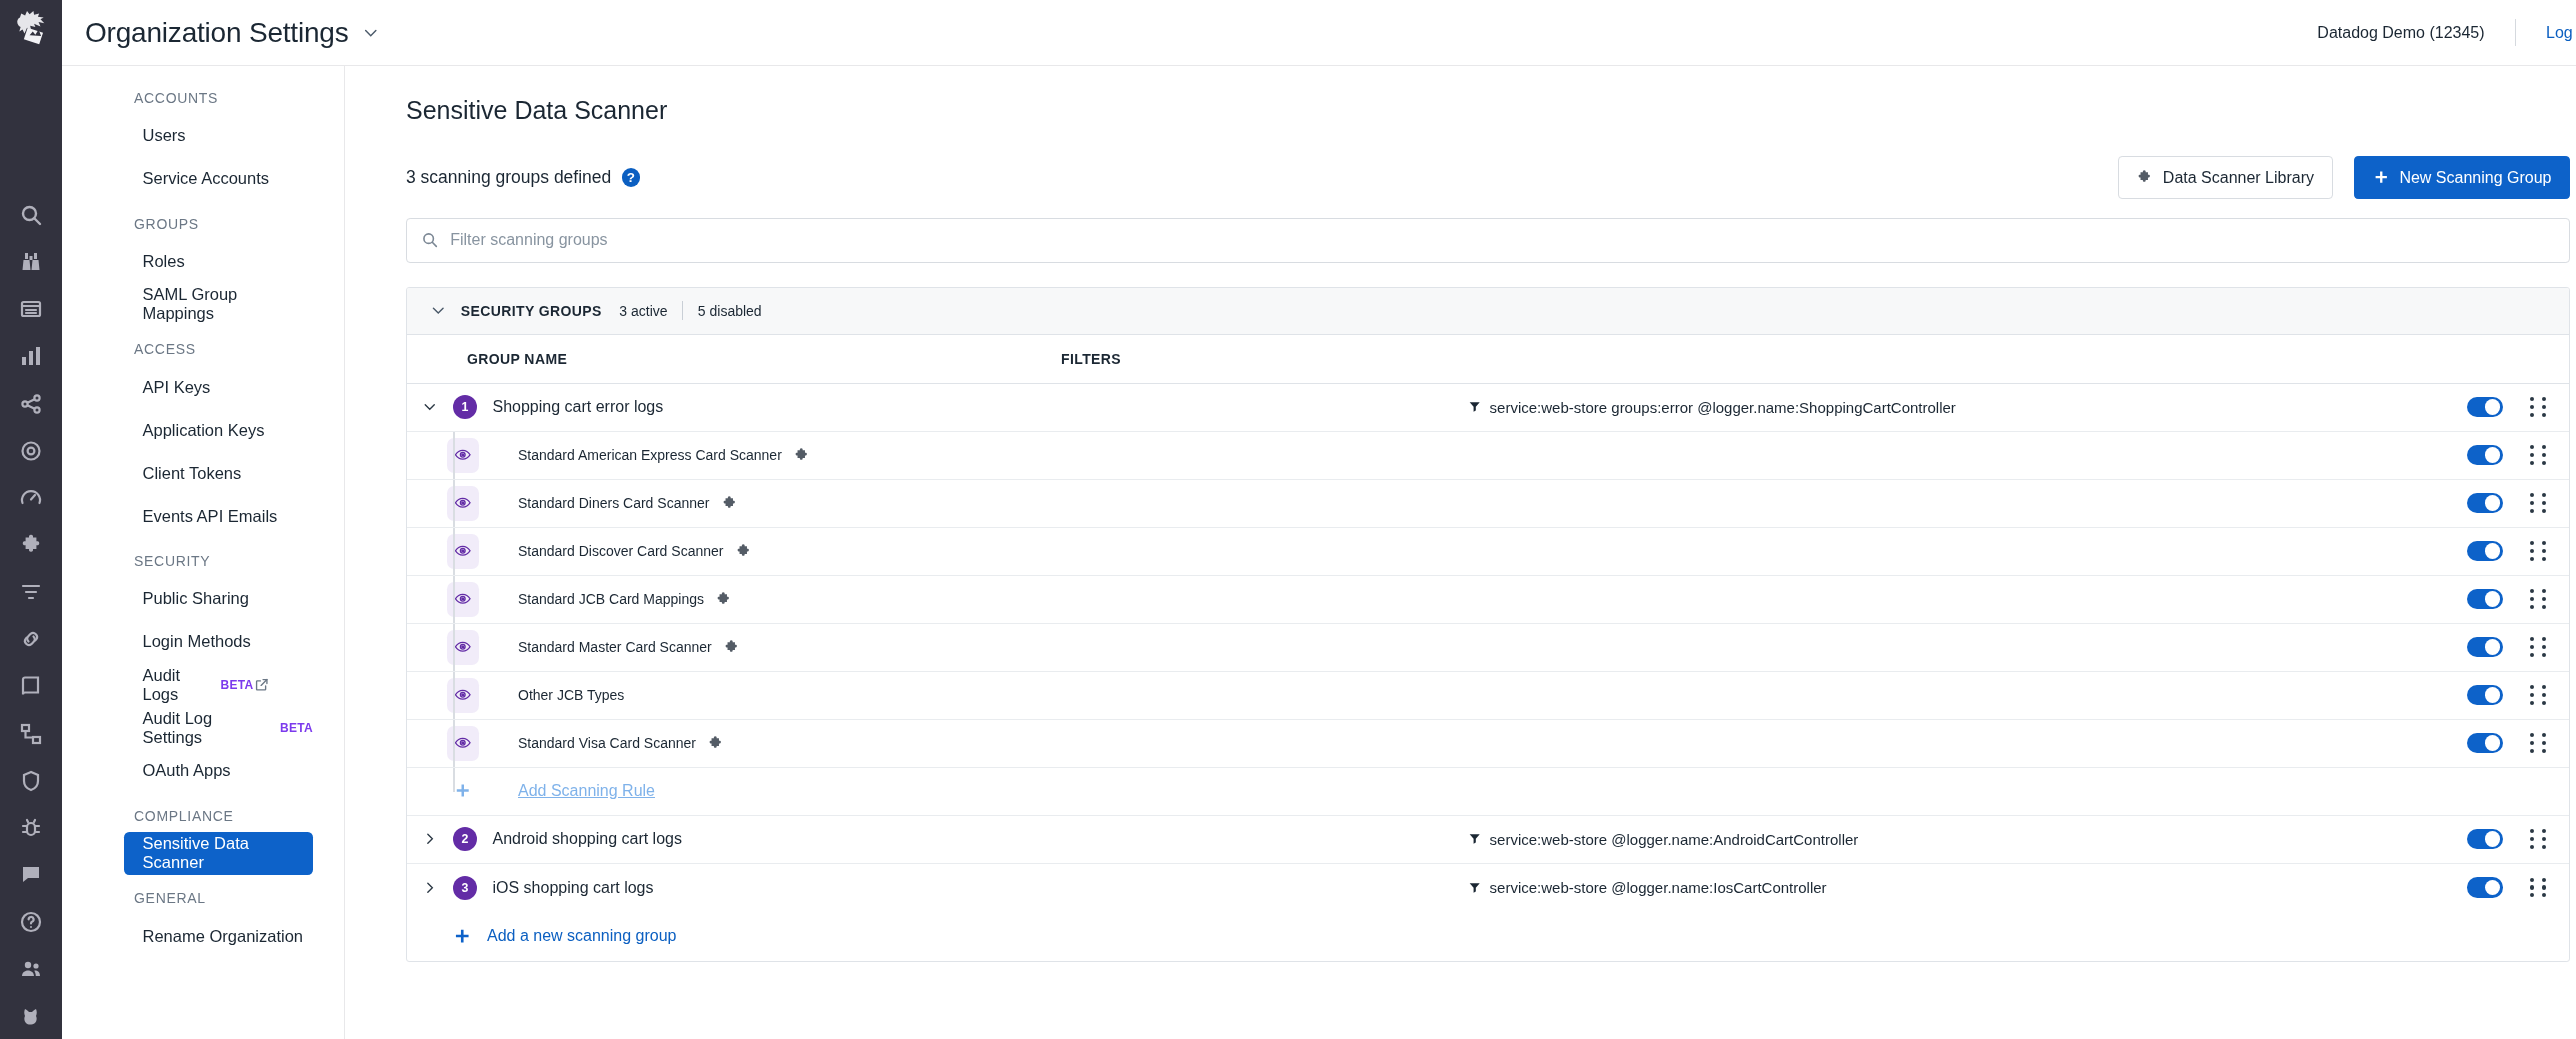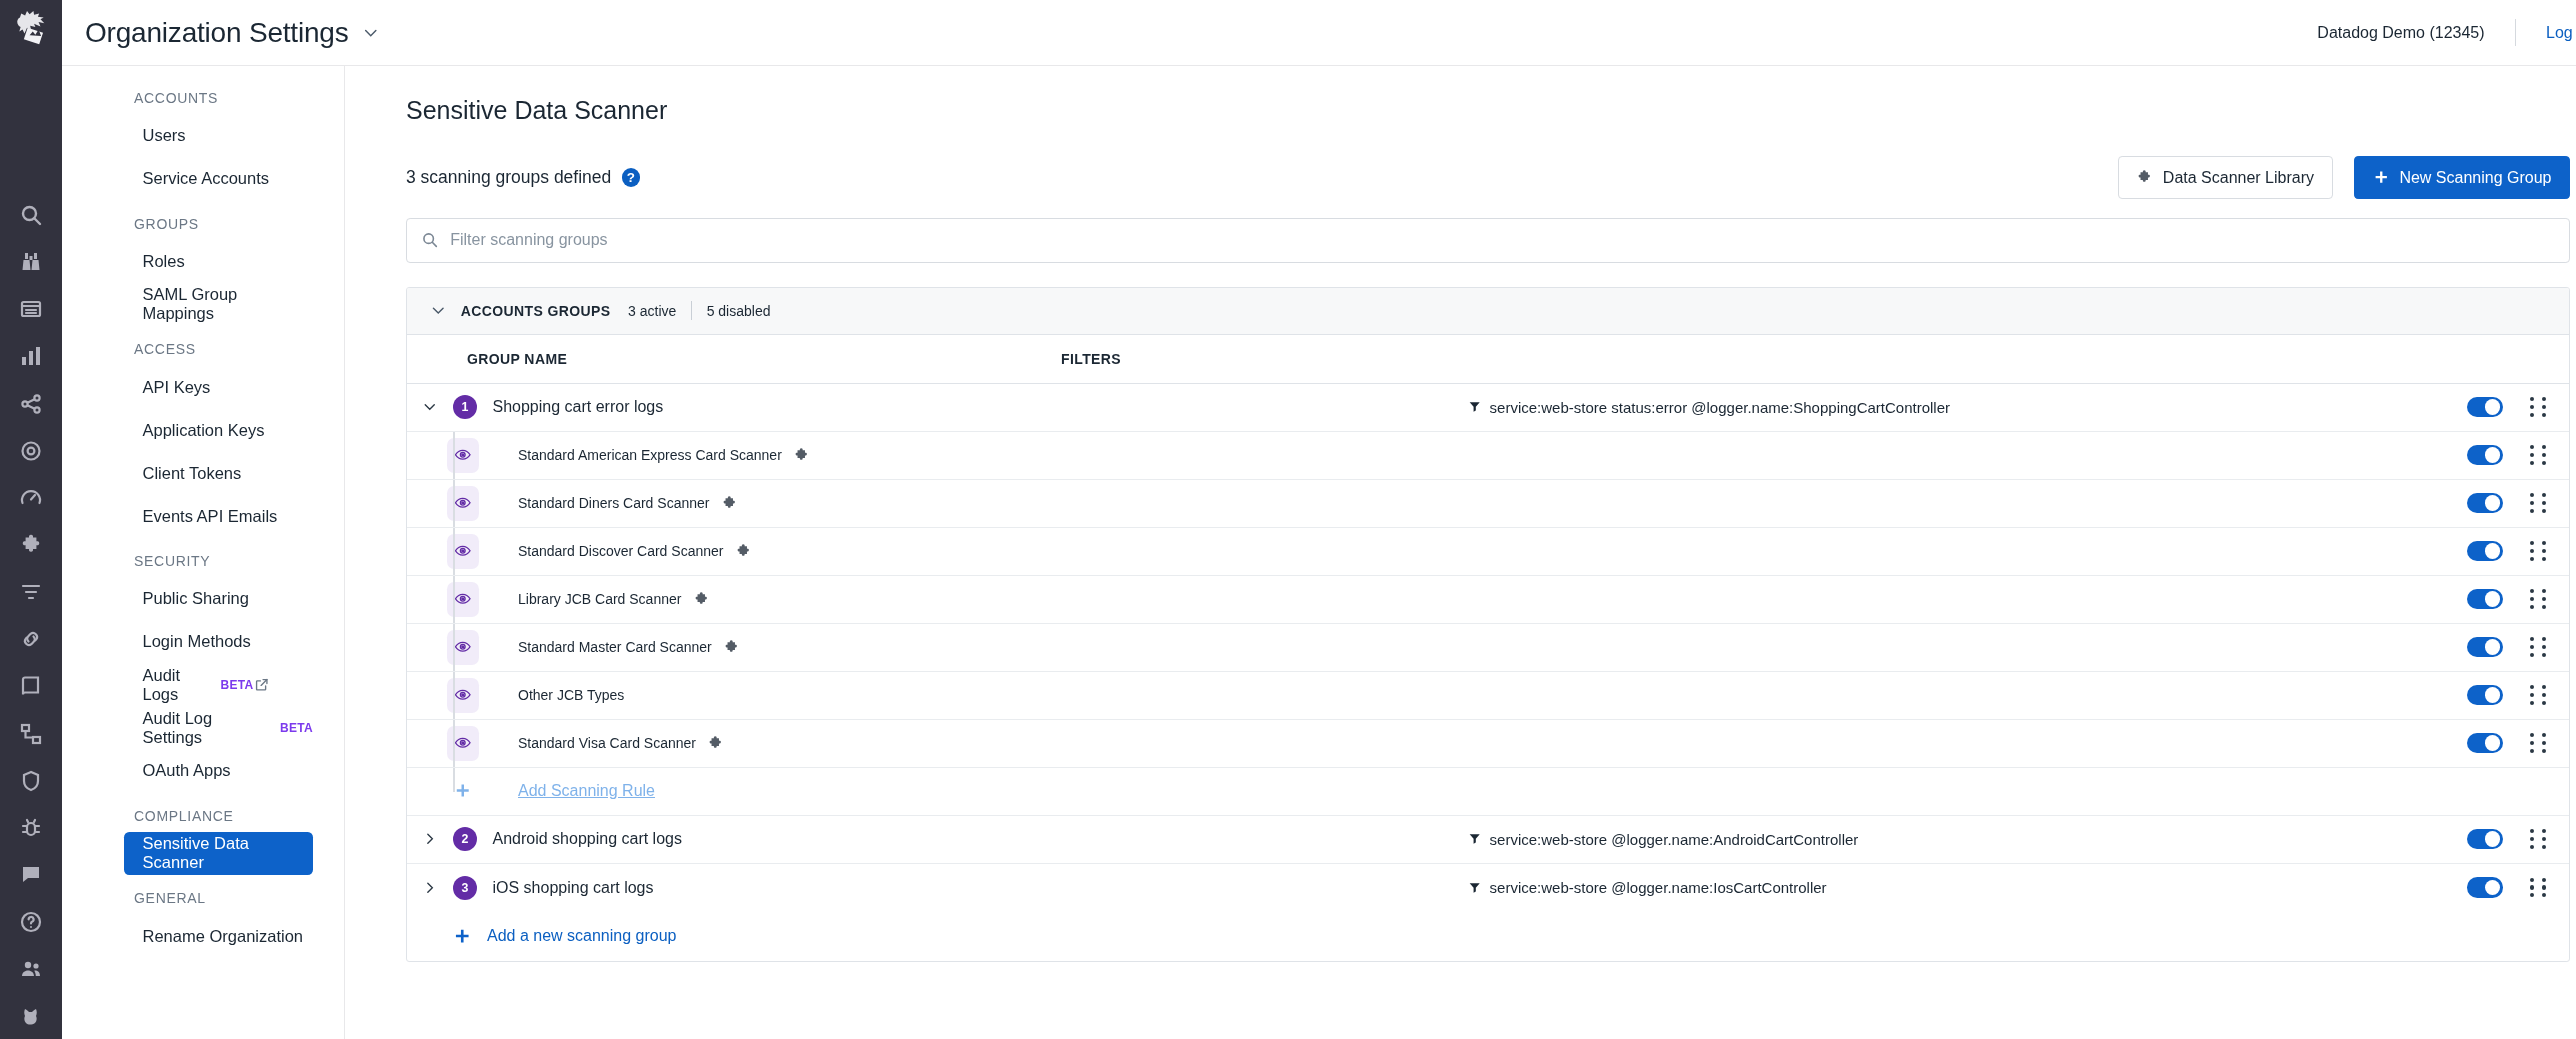--- a/index.html
+++ b/index.html
@@ -456,21 +456,21 @@
             </div>
           </div>
 
           <div class="card">
             <div class="card-head">
               <span class="twisty">
                 <svg viewBox="0 0 24 24" fill="none" stroke="currentColor" stroke-width="2.1" stroke-linecap="round">
                     <path d="M5 9l7 7 7-7"></path>
                   </svg>
               </span>
-              <span class="ch-title">ACCOUNTS GROUPS</span>
+              <span class="ch-title">SECURITY GROUPS</span>
               <span class="ch-stat">3 active</span>
               <span class="ch-sep"></span>
               <span class="ch-stat" style="margin-left:0;">5 disabled</span>
             </div>
 
             <div class="col-head">
               <div class="col-name">GROUP NAME</div>
               <div class="col-filters">FILTERS</div>
             </div>
 
@@ -482,21 +482,21 @@
                     </svg>
                   </span>
                   <span class="badge">1</span>
                   <span class="group-name">Shopping cart error logs</span>
                   <span class="filters-cell">
                     <span class="filter-icon">
                       <svg viewBox="0 0 24 24" fill="currentColor">
                         <path d="M3 4h18l-7 8v7l-4 2v-9z"></path>
                       </svg>
                     </span>
-                    <span class="filter-text">service:web-store status:error @logger.name:ShoppingCartController</span>
+                    <span class="filter-text">service:web-store groups:error @logger.name:ShoppingCartController</span>
                   </span>
                   <span class="row-right">
                     <span class="toggle" style="">
                       <span class="knob"></span>
                     </span>
                     <span class="drag">
                       <i></i>
                       <i></i>
                       <i></i>
                       <i></i>
@@ -602,21 +602,21 @@
                   <span class="tree-line"></span>
                   <span class="eye-wrap">
                     <span class="eye">
                       <svg viewBox="0 0 24 24" fill="none" stroke="currentColor" stroke-width="1.9">
                         <path d="M2 12s3.8-6 10-6 10 6 10 6-3.8 6-10 6-10-6-10-6z"></path>
                         <circle cx="12" cy="12" r="3.2"></circle>
                         <circle cx="12" cy="12" r="1.2" fill="currentColor"></circle>
                       </svg>
                     </span>
                   </span>
-                  <span class="rule-name">Library JCB Card Scanner</span>
+                  <span class="rule-name">Standard JCB Card Mappings</span>
                   <span class="puzzle">
                     <svg viewBox="0 0 24 24" fill="currentColor">
                       <path d="M10 3a2.2 2.2 0 0 1 4 0v1.6h3.4v3.6H19a2.2 2.2 0 0 1 0 4h-1.6V16H14v1.4a2.2 2.2 0 0 1-4 0V16H6.6v-3.8H5a2.2 2.2 0 0 1 0-4h1.6V4.6H10z"></path>
                     </svg>
                   </span>
                   <span class="row-right">
                     <span class="toggle" style="">
                       <span class="knob"></span>
                     </span>
                     <span class="drag">

